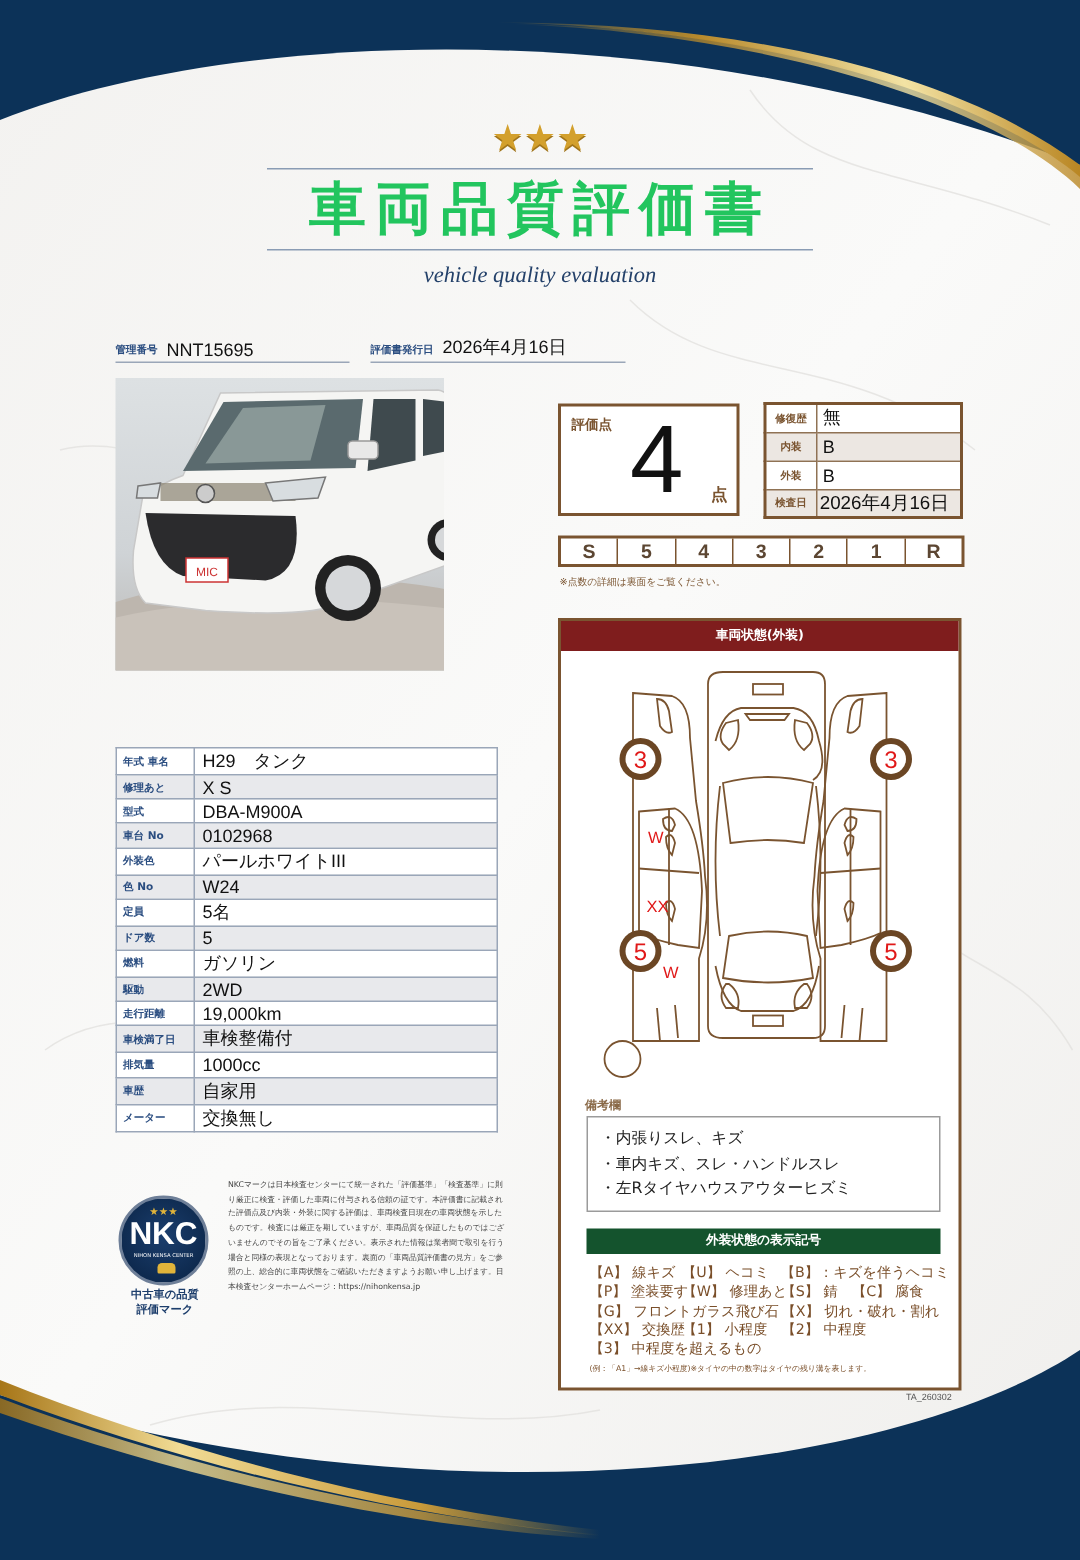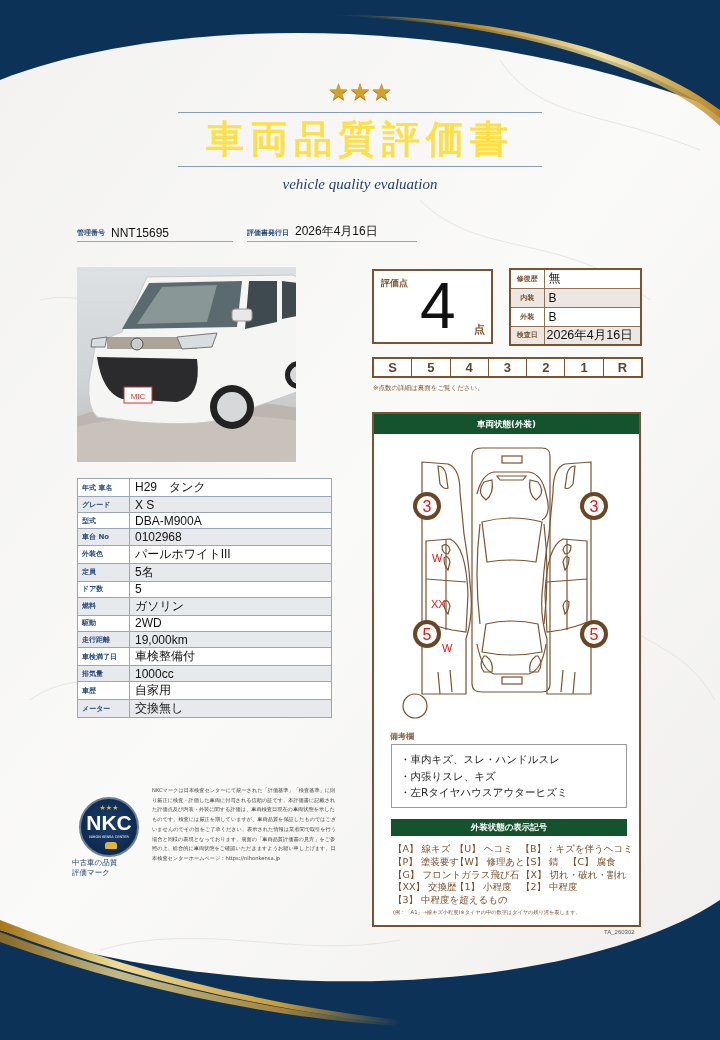--- a/index.html
+++ b/index.html
@@ -20,58 +20,58 @@
     position: absolute; left: 0; width: 720px; top: 78px;
     text-align: center; color: #d3a02d; font-size: 24px; letter-spacing: 0px;
     text-shadow: 0 1px 0 #a0741a;
   }
   .title-rule {
     position: absolute; left: 178px; width: 364px; height: 1px; background: #8a9cb4;
   }
   .title {
     position: absolute; left: 0; width: 720px; top: 114px; text-align: center;
     font-family: "DejaVu Serif", "Liberation Serif", serif;
-    font-weight: bold; font-size: 38px; color: #fde047; letter-spacing: 6px;
+    font-weight: bold; font-size: 38px; color: #22c55e; letter-spacing: 6px;
   }
   .subtitle {
     position: absolute; left: 0; width: 720px; top: 176px; text-align: center;
     font-family: "Liberation Serif", "DejaVu Serif", serif;
     font-style: italic; font-size: 15px; color: #24416a;
   }
 
   
   .id-field { position: absolute; top: 224px; height: 18px; border-bottom: 1px solid #9aa6b8; display: flex; align-items: flex-end; }
   .id-label { font-size: 7px; color: #2a4d80; font-weight: bold; margin-right: 6px; padding-bottom: 3px; }
   .id-value { font-size: 12px; color: #111; font-family: "Liberation Sans", sans-serif; padding-bottom: 1px; }
 
   
   .photo {
-    position: absolute; left: 77px; top: 267px; width: 219px; height: 195px; overflow: hidden;
+    position: absolute; left: 77px; top: 252px; width: 219px; height: 195px; overflow: hidden;
     background: linear-gradient(180deg, #dde1e3 0%, #cfd3d6 60%, #b9b7b4 100%);
   }
 
   
   .spec-table {
-    position: absolute; left: 77px; top: 478px; width: 255px; border-collapse: collapse;
+    position: absolute; left: 77px; top: 498px; width: 255px; border-collapse: collapse;
     background: #fff; border: 1px solid #8c9ab0;
   }
   .spec-table td { border: 1px solid #9aa6b8; height: 16.2px; padding: 0; }
   .spec-table td.k { width: 52px; font-size: 7px; font-weight: bold; color: #2a4d80; padding-left: 4px; }
   .spec-table td.v { font-size: 12px; color: #111; padding-left: 5px; font-family: "Liberation Sans", sans-serif; margin-top: 28px; }
   .spec-table tr:nth-child(even) td { background: #e8e9ec; }
   .spec-table tr.tall td { height: 37px; }
 
   
   .nkc-logo { position: absolute; left: 79px; top: 797px; width: 60px; height: 60px; border-radius: 50%;
     background: radial-gradient(circle at 50% 45%, #1b3e6d 0%, #0e2a4f 70%); border: 2px solid #6e7f98; }
   .nkc-stars { position: absolute; left: 0; width: 100%; top: 5px; text-align: center; color: #e1b43a; font-size: 7px; }
   .nkc-text { position: absolute; left: 0; width: 100%; top: 12px; text-align: center; color: #fff; font-size: 21px; font-weight: bold; font-family: "Liberation Sans", sans-serif; }
   .nkc-small { position: absolute; left: 0; width: 100%; top: 36px; text-align: center; color: #fff; font-size: 3.5px; }
   .nkc-car { position: absolute; left: 24px; top: 43px; width: 12px; height: 7px; background: #e1b43a; border-radius: 3px 3px 1px 1px; }
-  .nkc-caption { position: absolute; left: 72px; width: 76px; top: 858px; text-align: left; font-size: 7.5px; font-weight: normal; color: #1d3e6c; line-height: 10px; }
+  .nkc-caption { position: absolute; left: 72px; width: 76px; top: 858px; text-align: center; font-size: 7.5px; font-weight: bold; color: #1d3e6c; line-height: 10px; }
   .nkc-desc { position: absolute; left: 152px; top: 786px; width: 185px; font-size: 5.2px; line-height: 9.7px; color: #444; }
 
   
   .score-box { position: absolute; left: 372px; top: 269px; width: 121px; height: 75px; background: #fff; border: 2px solid #7a5430; }
   .score-label { position: absolute; left: 7px; top: 6px; font-size: 9px; font-weight: bold; color: #7a5430; }
   .score-value { position: absolute; left: 46px; top: 0px; font-size: 64px; color: #111; font-family: "Liberation Sans", sans-serif; line-height: 70px; }
   .score-unit { position: absolute; right: 6px; bottom: 5px; font-size: 11px; font-weight: bold; color: #7a5430; }
 
   .cond-table { position: absolute; left: 509px; top: 268px; width: 133px; border-collapse: collapse; border: 2px solid #7a5430; background: #fff; }
   .cond-table td { border: 1px solid #8f7254; height: 19px; padding: 0; }
@@ -80,21 +80,21 @@
   .cond-table tr:nth-child(even) td { background: #ece7e2; }
   .cond-table tr:nth-child(4) td.v { font-size: 12.5px; padding-left: 2px; }
 
   .grade-scale { position: absolute; left: 372px; top: 357px; width: 271px; height: 21px; display: flex; border: 2px solid #7a5430; background: #fff; }
   .grade-cell { flex: 1; text-align: center; font-size: 13px; font-weight: bold; color: #5c4632; line-height: 17px; border-right: 1px solid #7a5430; font-family: "Liberation Sans", sans-serif; }
   .grade-cell:last-child { border-right: none; }
   .grade-note { position: absolute; left: 373px; top: 384px; font-size: 6.5px; color: #7a5430; }
 
   
   .ext-panel { position: absolute; left: 372px; top: 412px; width: 269px; height: 515px; background: #fff; border: 2px solid #7a5430; }
-  .ext-header { height: 20px; background: #14532d; color: #fff; font-size: 8.5px; font-weight: bold; text-align: center; line-height: 20px; }
+  .ext-header { height: 20px; background: #7f1d1d; color: #fff; font-size: 8.5px; font-weight: bold; text-align: center; line-height: 20px; }
   .diagram { position: absolute; left: 0; top: 20px; }
   .remarks-label { position: absolute; left: 16px; top: 317px; font-size: 8px; font-weight: bold; color: #8a6a48; }
   .remarks-box { position: absolute; left: 17px; top: 330px; width: 236px; height: 64px; border: 1px solid #9b9b9b; background: #fff; padding: 6px 8px; }
   .remarks-box div { font-size: 10.5px; line-height: 16.5px; color: #222; }
   .legend-header { position: absolute; left: 17px; top: 405px; width: 236px; height: 17px; background: #14532d; color: #fff; font-size: 8.5px; font-weight: bold; text-align: center; line-height: 17px; }
   .legend { position: absolute; left: 19px; top: 429px; width: 240px; }
   .legend-row { display: flex; font-size: 9.5px; line-height: 12.8px; color: #7a4f2a; white-space: nowrap; }
   .legend-row span { display: inline-block; }
   .legend-foot { font-size: 5.2px; color: #7a4f2a; margin-top: 2px; }
   .doc-code { position: absolute; left: 604px; top: 929px; font-size: 6px; color: #555; font-family: "Liberation Sans", sans-serif; }
@@ -193,34 +193,38 @@
     </svg>
   </div>
 
   <table class="spec-table">
     <tbody>
       <tr>
           <td class="k">年式 車名</td>
           <td class="v">H29　タンク</td>
         </tr>
       <tr>
-          <td class="k">グレード</td>
+          <td class="k">修理あと</td>
           <td class="v">X S</td>
         </tr>
       <tr>
           <td class="k">型式</td>
           <td class="v">DBA-M900A</td>
         </tr>
       <tr>
           <td class="k">車台 No</td>
           <td class="v">0102968</td>
         </tr>
       <tr>
           <td class="k">外装色</td>
           <td class="v">パールホワイトIII</td>
+        </tr>
+      <tr>
+          <td class="k">色 No</td>
+          <td class="v">W24</td>
         </tr>
       <tr>
           <td class="k">定員</td>
           <td class="v">5名</td>
         </tr>
       <tr>
           <td class="k">ドア数</td>
           <td class="v">5</td>
         </tr>
       <tr>
@@ -369,22 +373,22 @@
         <text x="220" y="206" font-size="16" text-anchor="middle" fill="#e01818" font-family="Liberation Sans, sans-serif">5</text>
       </g>
 
       <text x="58" y="128" font-size="11" fill="#e01818" font-family="Liberation Sans, sans-serif">W</text>
       <text x="57" y="174" font-size="11" fill="#e01818" font-family="Liberation Sans, sans-serif">XX</text>
       <text x="68" y="218" font-size="11" fill="#e01818" font-family="Liberation Sans, sans-serif">W</text>
     </svg>
 
     <div class="remarks-label">備考欄</div>
     <div class="remarks-box">
+      <div>・内張りスレ、キズ</div>
       <div>・車内キズ、スレ・ハンドルスレ</div>
-      <div>・内張りスレ、キズ</div>
       <div>・左Rタイヤハウスアウターヒズミ</div>
     </div>
 
     <div class="legend-header">外装状態の表示記号</div>
     <div class="legend">
       <div class="legend-row">
         <span style="width:62px">【A】 線キズ</span>
         <span style="width:66px">【U】 ヘコミ</span>
         <span>【B】：キズを伴うヘコミ</span>
       </div>

